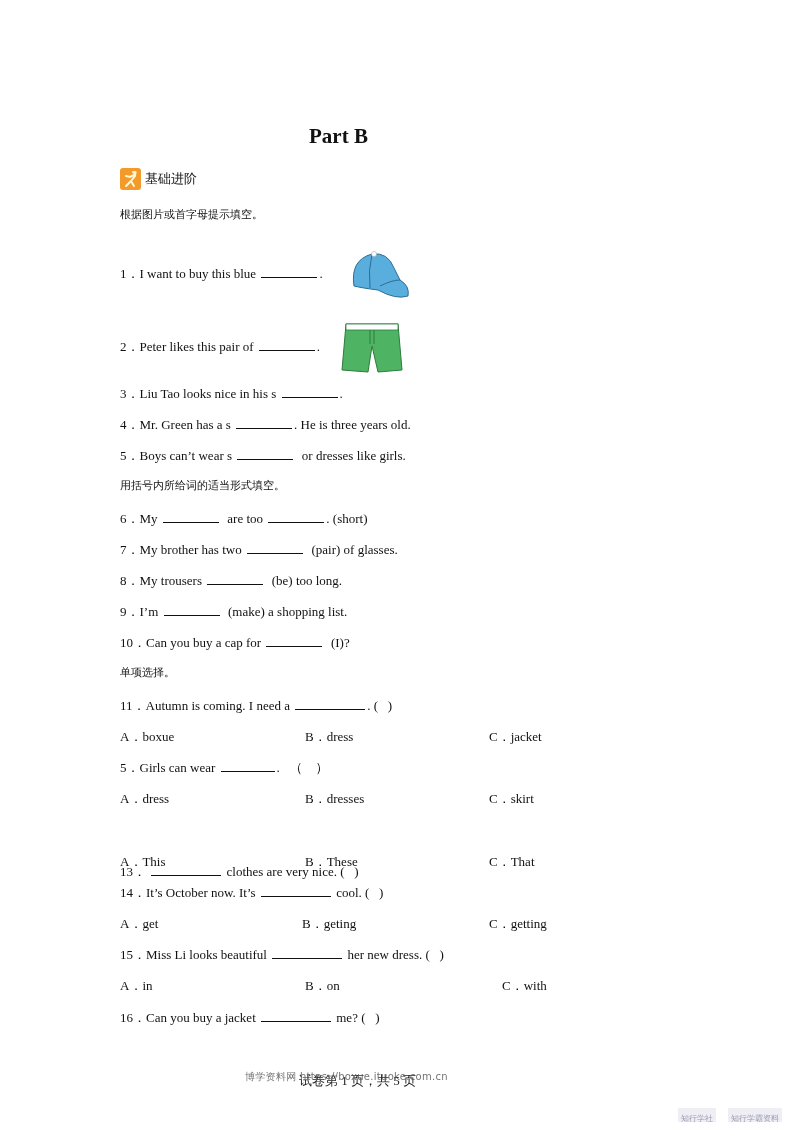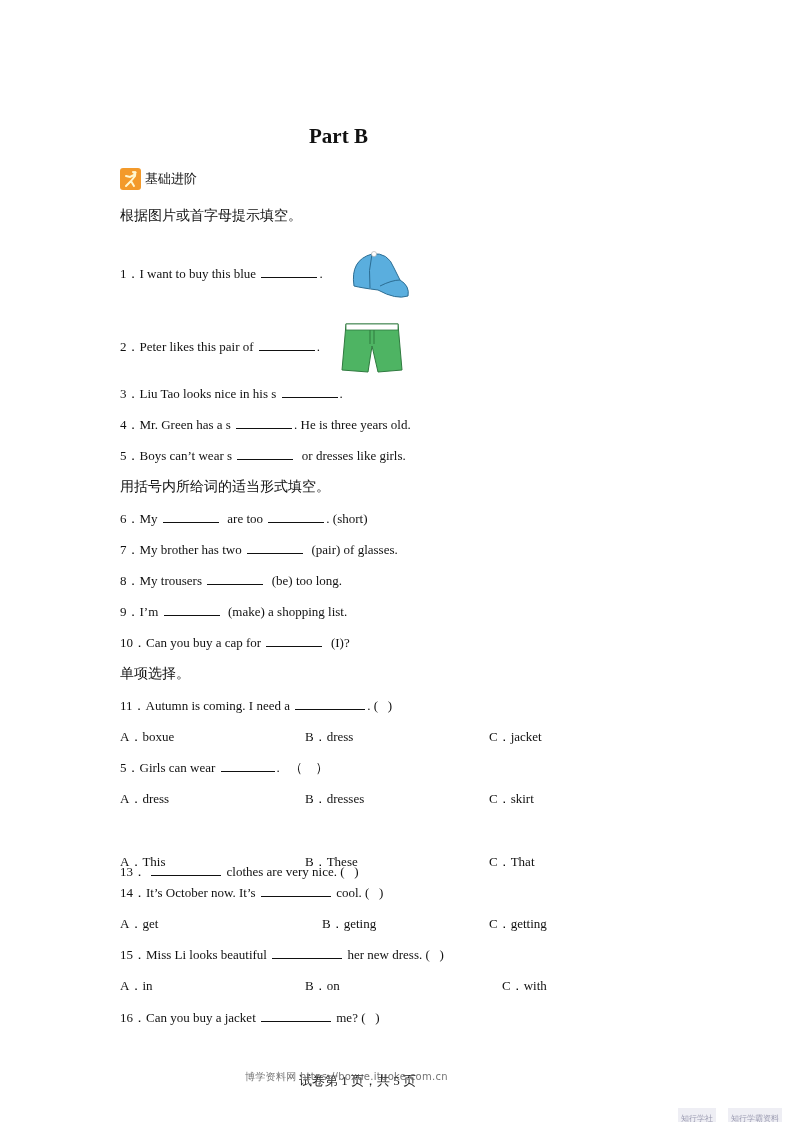--- a/index.html
+++ b/index.html
@@ -4,21 +4,21 @@
   <style>
     html, body { margin: 0; padding: 0; background: #ffffff; }
     body { width: 793px; height: 1122px; position: relative; overflow: hidden;
       font-family: "Liberation Serif", "DejaVu Serif", serif; color: #111; }
     .title { position: absolute; top: 124px; left: 0; width: 677px; text-align: center;
       font-weight: bold; font-size: 21px; }
     .section-head { position: absolute; top: 168px; left: 120px; display: flex; align-items: center; gap: 4px;
       font-family: "DejaVu Sans", sans-serif; font-size: 13px; }
     .badge { width: 21px; height: 22px; background: #f39a2b; border-radius: 3px; position: relative; }
     .badge svg { position: absolute; left: 2px; top: 2px; }
-    .cn { position: absolute; left: 120px; font-family: "DejaVu Sans", sans-serif; font-size: 14px; }
+    .cn { position: absolute; left: 120px; font-family: "DejaVu Sans", sans-serif; font-size: 11px; }
     .line { position: absolute; left: 120px; font-size: 13px; white-space: pre; }
     .blank { display: inline-block; border-bottom: 1px solid #111; height: 1px; vertical-align: baseline; margin: 0 2px; }
     .opt { position: absolute; font-size: 13px; white-space: pre; }
     .img { position: absolute; }
     .footer { position: absolute; top: 1072px; left: 0; width: 715px; text-align: center; font-size: 13px; color: #222; }
     .watermark { position: absolute; top: 1070px; left: 245px; font-family: "DejaVu Sans", sans-serif; font-size: 10px; color: rgba(90,90,90,0.85); letter-spacing: 0.3px; }
     .corner { position: absolute; top: 1108px; font-family: "DejaVu Sans", sans-serif; font-size: 8px; color: #9a9ab0; background: #eeeef4; padding: 5px 3px; }
   </style>
 </head>
 <body>
@@ -75,21 +75,21 @@
 <div class="opt" style="top:790px;left:305px">B．dresses</div>
 <div class="opt" style="top:790px;left:489px">C．skirt</div>
 
 <div class="line" style="top:863px"><span>13．</span><span> </span><span class="blank" style="width:70px"></span><span> clothes are very nice. (   )</span></div>
 <div class="opt" style="top:853px;left:120px">A．This</div>
 <div class="opt" style="top:853px;left:305px">B．These</div>
 <div class="opt" style="top:853px;left:489px">C．That</div>
 
 <div class="line" style="top:884px"><span>14．</span><span>It’s October now. It’s </span><span class="blank" style="width:70px"></span><span> cool. (   )</span></div>
 <div class="opt" style="top:915px;left:120px">A．get</div>
-<div class="opt" style="top:915px;left:322px">B．geting</div>
+<div class="opt" style="top:915px;left:302px">B．geting</div>
 <div class="opt" style="top:915px;left:489px">C．getting</div>
 
 <div class="line" style="top:946px"><span>15．</span><span>Miss Li looks beautiful </span><span class="blank" style="width:70px"></span><span> her new dress. (   )</span></div>
 <div class="opt" style="top:977px;left:120px">A．in</div>
 <div class="opt" style="top:977px;left:305px">B．on</div>
 <div class="opt" style="top:977px;left:502px">C．with</div>
 
 <div class="line" style="top:1009px"><span>16．</span><span>Can you buy a jacket </span><span class="blank" style="width:70px"></span><span> me? (   )</span></div>
 
 <div class="footer">试卷第 1 页，共 5 页</div>

